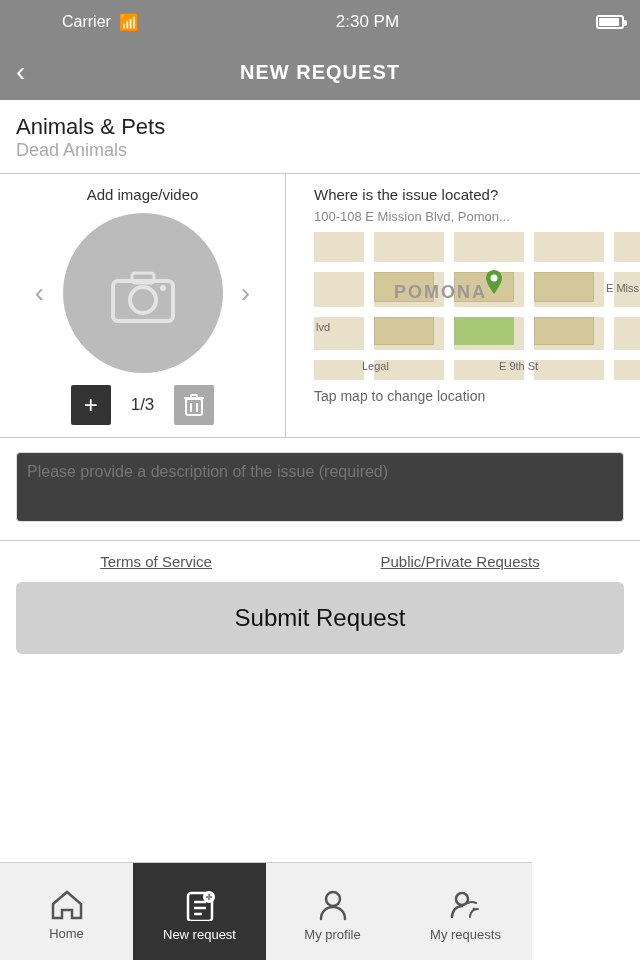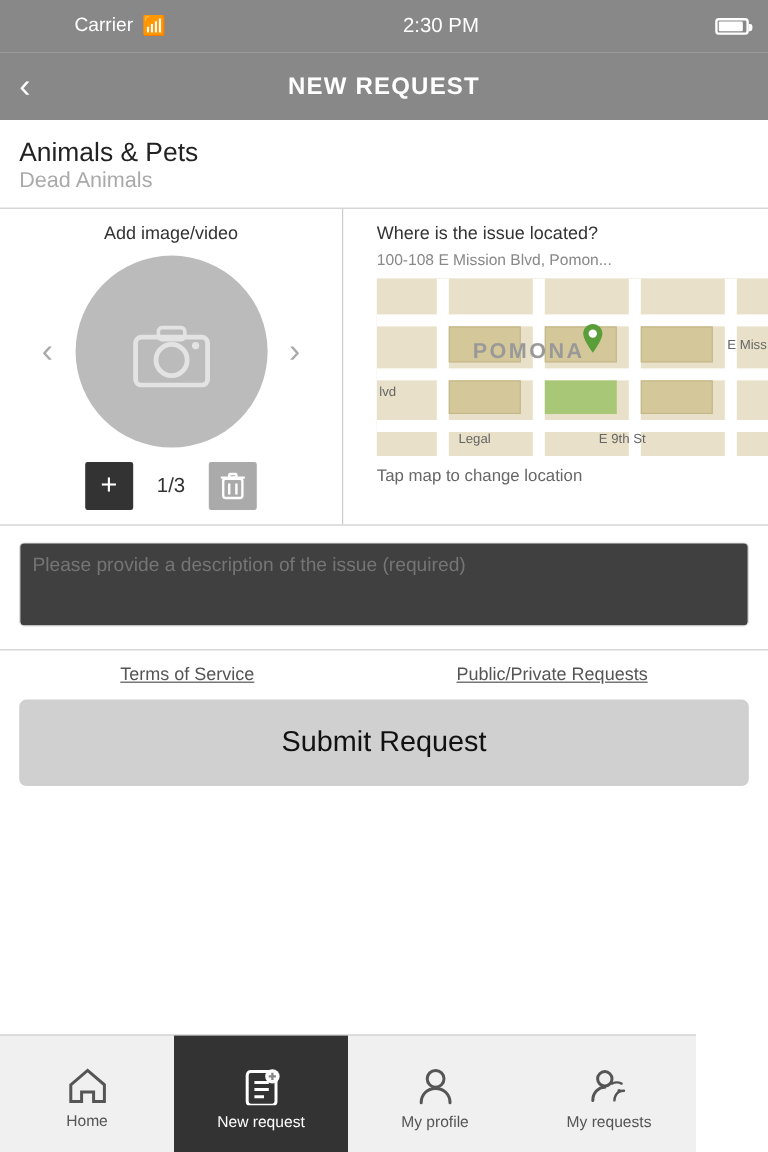--- a/index.html
+++ b/index.html
@@ -284,21 +284,21 @@
       font-weight: 400;
       color: #111;
       cursor: pointer;
     }
 
     
     .tab-bar {
       position: absolute;
       bottom: 0;
       left: 0;
-      width: 580px;
+      width: 532px;
       height: 98px;
       background: #f0f0f0;
       border-top: 1px solid #ccc;
       display: flex;
     }
     .tab-item {
       flex: 1;
       display: flex;
       flex-direction: column;
       align-items: center;
@@ -400,21 +400,21 @@
       <div class="map-block" style="left:220px;top:40px;width:60px;height:30px;"></div>
       <div class="map-block" style="left:60px;top:85px;width:60px;height:28px;"></div>
       <div class="map-block" style="left:220px;top:85px;width:60px;height:28px;"></div>
 
       <div class="map-green" style="left:140px;top:85px;width:60px;height:28px;"></div>
 
       <div class="map-city-label" style="left:80px;top:50px;">POMONA</div>
 
       <div class="map-label" style="left:2px;top:77px;margin-top:12px;">lvd</div>
       <div class="map-label" style="left:292px;top:50px;">E Miss</div>
-      <div class="map-label" style="left:68px;top:128px;">Legal</div>
+      <div class="map-label" style="left:48px;top:128px;">Legal</div>
       <div class="map-label" style="left:185px;top:128px;text-align:right;">E 9th St</div>
 
       <svg class="map-pin" style="left:168px;top:38px;" viewBox="0 0 24 30">
         <path d="M12 0C7.6 0 4 3.6 4 8c0 5.6 8 16 8 16s8-10.4 8-16c0-4.4-3.6-8-8-8z" fill="#5a9e3a"></path>
         <circle cx="12" cy="8" r="3.5" fill="white"></circle>
       </svg>
     </div>
     <div class="map-tap-hint">Tap map to change location</div>
   </div>
 

